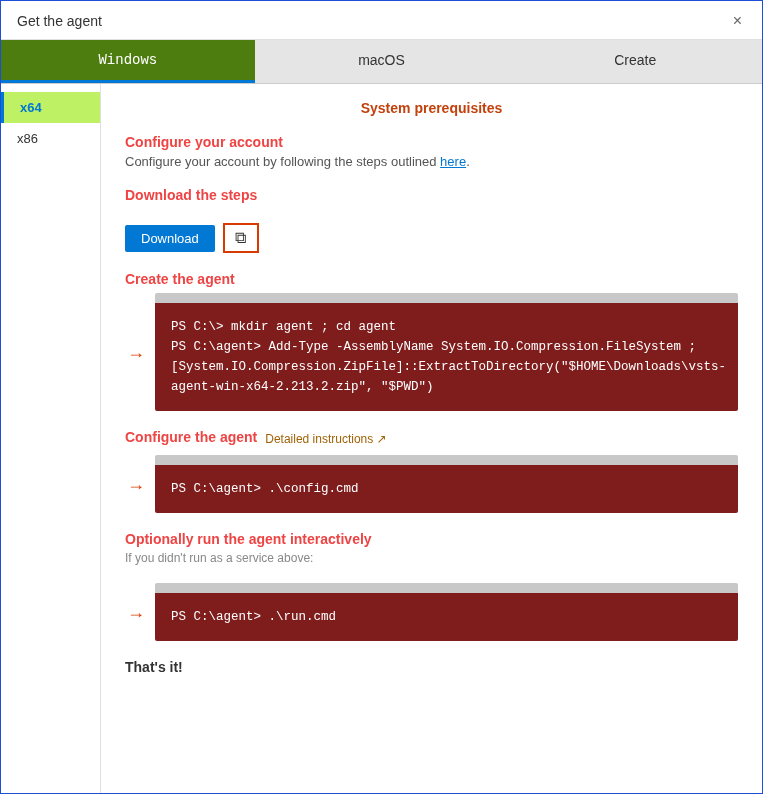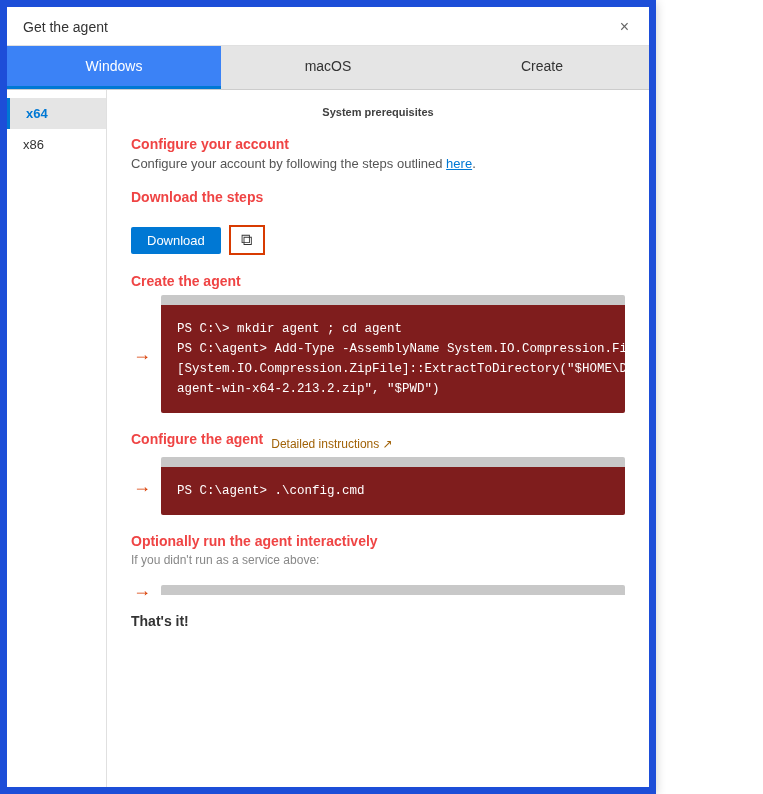--- a/index.html
+++ b/index.html
@@ -3,24 +3,24 @@
   <meta charset="utf-8">
   <style>
     * { box-sizing: border-box; margin: 0; padding: 0; }
     body {
       font-family: 'Segoe UI', sans-serif;
       font-size: 14px;
       background: #fff;
       color: #333;
     }
     .dialog {
-      width: 656px;
+      width: 763px;
       min-height: 794px;
       background: #fff;
-      border: 7px solid #1d4ed8;
+      border: 1px solid #1d4ed8;
       box-shadow: 0 2px 10px rgba(0,0,0,0.2);
       display: flex;
       flex-direction: column;
     }
     .title-bar {
       display: flex;
       justify-content: space-between;
       align-items: center;
       padding: 10px 16px 8px 16px;
       border-bottom: 1px solid #e0e0e0;
@@ -49,23 +49,24 @@
       padding: 12px 0;
       text-align: center;
       cursor: pointer;
       font-size: 14px;
       color: #333;
       background: #e5e5e5;
       border: none;
       border-bottom: 3px solid transparent;
     }
     .os-tab.active {
-      background: #3b82f6;
+      background: #4d7c0f;
       color: #fff;
       border-bottom: 3px solid #0078d4;
+      font-family: Liberation Mono, monospace;
     }
 
     
     .content-area {
       display: flex;
       flex: 1;
     }
 
     
     .arch-sidebar {
@@ -73,36 +74,36 @@
       border-right: 1px solid #e0e0e0;
       padding-top: 8px;
     }
     .arch-item {
       padding: 8px 16px;
       cursor: pointer;
       font-size: 13px;
       color: #333;
     }
     .arch-item.active {
-      background: #e5e5e5;
+      background: #bef264;
       font-weight: 600;
       color: #0078d4;
       border-left: 3px solid #0078d4;
     }
 
     
     .main-content {
       flex: 1;
       padding: 16px 24px 24px 24px;
       overflow-y: auto;
     }
 
     .section-title-blue {
-      color: #404040;
-      font-size: 11px;
+      color: #c2410c;
+      font-size: 14px;
       font-weight: 600;
       text-align: center;
       margin-bottom: 16px;
     }
 
     .section-heading {
       font-size: 14px;
       font-weight: 700;
       color: #ef4444;
       margin-bottom: 4px;
@@ -181,21 +182,21 @@
       left: -28px;
       top: 50%;
       transform: translateY(-50%);
       color: #d83b01;
       font-size: 18px;
       font-weight: bold;
     }
 
     .configure-header {
       display: flex;
-      align-items: flex-end;
+      align-items: center;
       gap: 8px;
       margin-bottom: 6px;
     }
     .detailed-link {
       font-size: 12px;
       color: #a16207;
       cursor: pointer;
       text-decoration: none;
     }
 
@@ -281,20 +282,21 @@
           <div class="code-block">PS C:\agent&gt; .\config.cmd</div>
         </div>
       </div>
 
       <div class="subsection">
         <div class="section-heading">Optionally run the agent interactively</div>
         <div class="optional-subtext">If you didn't run as a service above:</div>
         <div class="code-block-wrapper" style="position:relative; margin-left: 30px;">
           <span class="arrow-indicator">→</span>
           <div class="code-block-topbar"></div>
+          <div class="code-block">PS C:\agent&gt; .\run.cmd</div>
         </div>
       </div>
 
       <div class="thats-it">That's it!</div>
 
     </div>
   </div>
 </div>
 
 </body></html>

